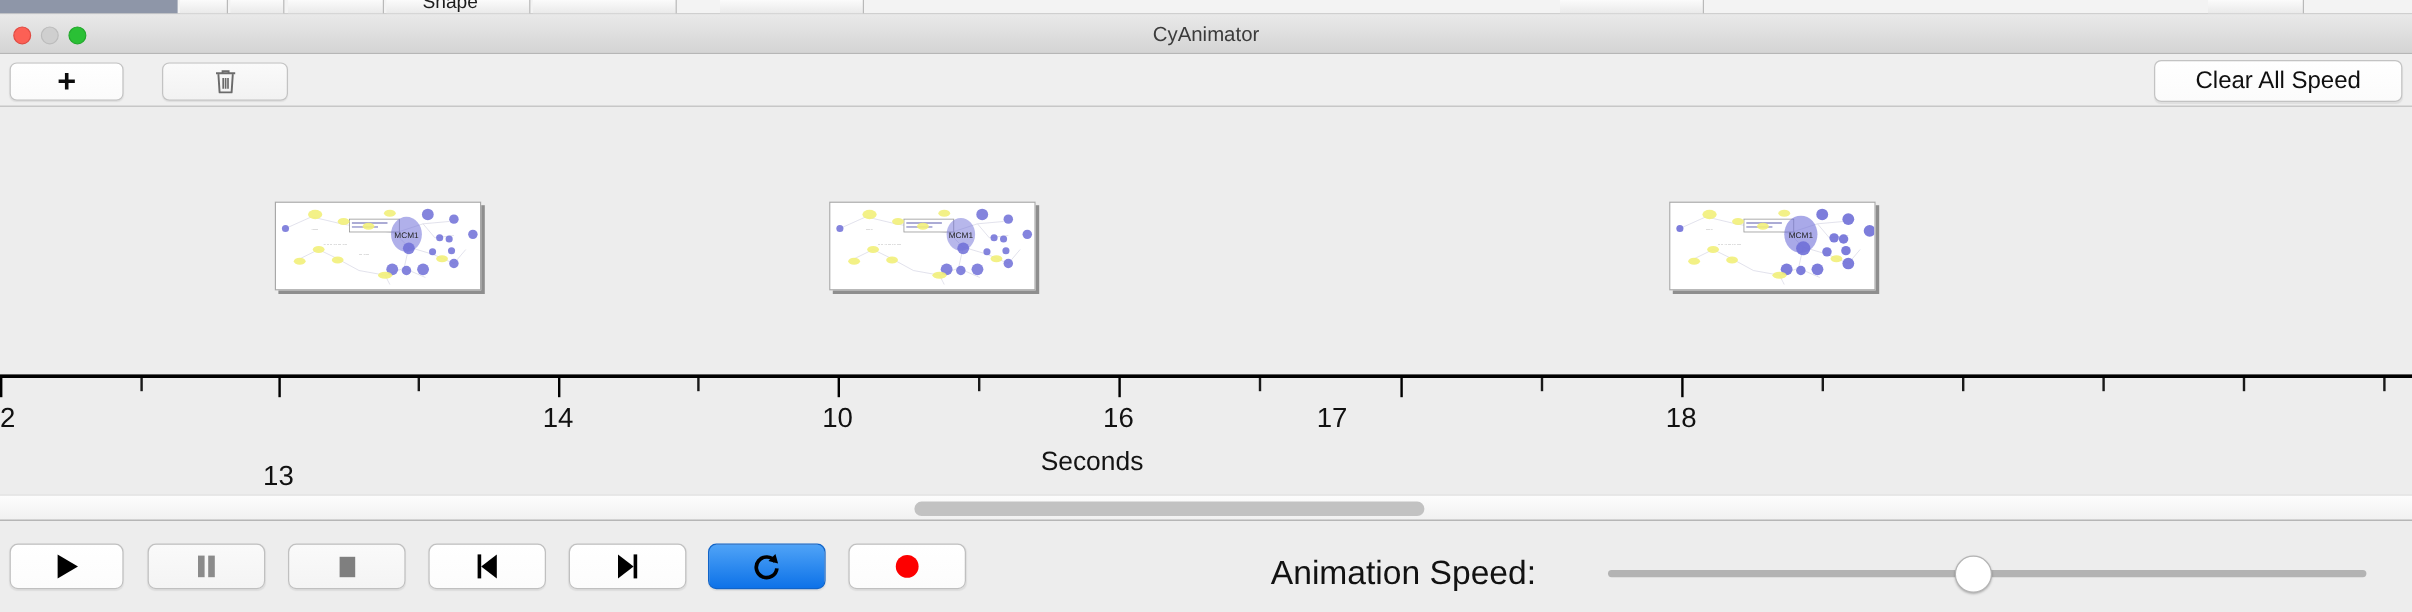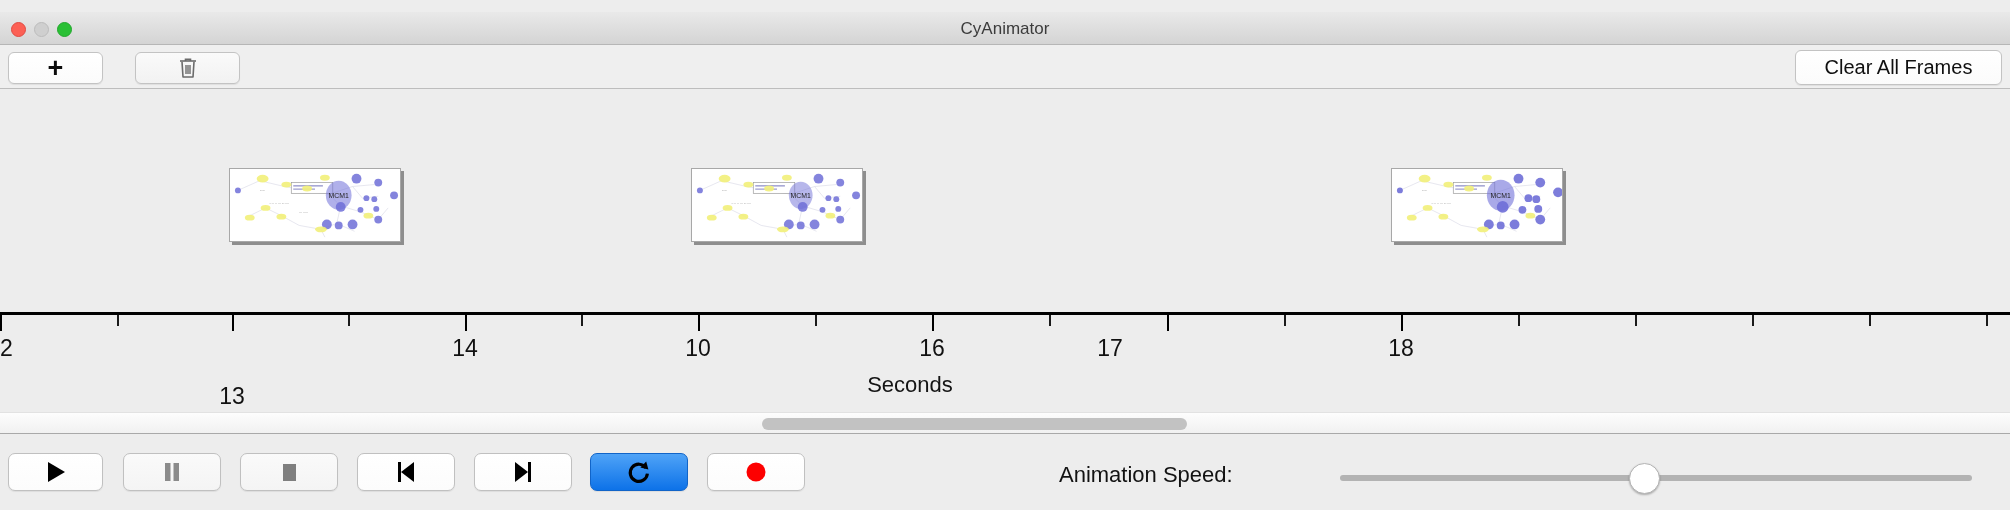--- a/index.html
+++ b/index.html
@@ -132,37 +132,49 @@
     display: flex; align-items: center; justify-content: center;
     cursor: pointer;
   }
   .cbtn.disabled { background: linear-gradient(#fafafa, #f4f4f4); }
   .cbtn.active {
     background: linear-gradient(#4fa3f7, #0d72e8);
     border: 1px solid #1164c8;
   }
   .speed-label {
     position: absolute; top: 27px; left: 1059px;
-    font-size: 22px; color: #121212; white-space: nowrap;
+    font-size: 28px; color: #121212; white-space: nowrap;
   }
   .slider-track {
     position: absolute; top: 40px; left: 1340px; width: 632px; height: 6px;
     background: #b3b3b3; border-radius: 3px; cursor: pointer;
   }
   .slider-knob {
     position: absolute; top: 28px; left: 1629px; width: 31px; height: 31px;
     border-radius: 50%; background: #ffffff; border: 1px solid #b4b4b4;
     box-shadow: 0 1px 2px rgba(0,0,0,.28); cursor: pointer;
   }
 </style>
 </head>
 <body>
 
 <div id="app">
 
+  <div class="bg-strip">
+    <div class="bg-dark"></div>
+    <div class="bg-tab" style="left:150px;width:40px;"></div>
+    <div class="bg-tab" style="left:192px;width:45px;"></div>
+    <div class="bg-tab" style="left:240px;width:80px;"></div>
+    <div class="bg-tab" style="left:322px;width:120px;"></div>
+    <div class="bg-tab" style="left:444px;width:120px;"></div>
+    <div class="bg-tab" style="left:600px;width:120px;"></div>
+    <div class="bg-tab" style="left:1300px;width:120px;"></div>
+    <div class="bg-tab" style="left:1840px;width:80px;"></div>
+    <div class="bg-word" style="left:352px;">Shape</div>
+  </div>
 
   <div class="titlebar">
     <div class="traffic">
       <div class="dot close"></div>
       <div class="dot min"></div>
       <div class="dot max"></div>
     </div>
     <div class="window-title">CyAnimator</div>
   </div>
 
@@ -172,21 +184,21 @@
     </div>
     <div class="btn btn-del flat">
       <svg class="trash-icon" viewBox="0 0 20 22">
         <path d="M2 4 H18" stroke="#6b6b6b" stroke-width="1.6" fill="none"></path>
         <path d="M7.5 4 V2.4 H12.5 V4" stroke="#6b6b6b" stroke-width="1.6" fill="none"></path>
         <path d="M4 4.8 L5 20 H15 L16 4.8" stroke="#6b6b6b" stroke-width="1.6" fill="none" stroke-linejoin="round"></path>
         <path d="M8 8 V17 M10 8 V17 M12 8 V17" stroke="#6b6b6b" stroke-width="1.4" fill="none"></path>
       </svg>
     </div>
     <div class="btn btn-clear">
-      <span>Clear All Frames</span>
+      <span>Clear All Speed</span>
     </div>
   </div>
 
   <div class="timeline">
 
     <div class="frame" style="left:229px; top:78px;">
       <svg viewBox="0 0 172 74" preserveAspectRatio="none">
         <rect width="172" height="74" fill="#ffffff"></rect>
         <g stroke="#d6d6e4" stroke-width="0.6" fill="none">
           <path d="M8 22 L30 12 M30 12 L55 18 M55 18 L78 22 M78 22 L100 26 M100 26 L124 18 M124 18 L146 16

